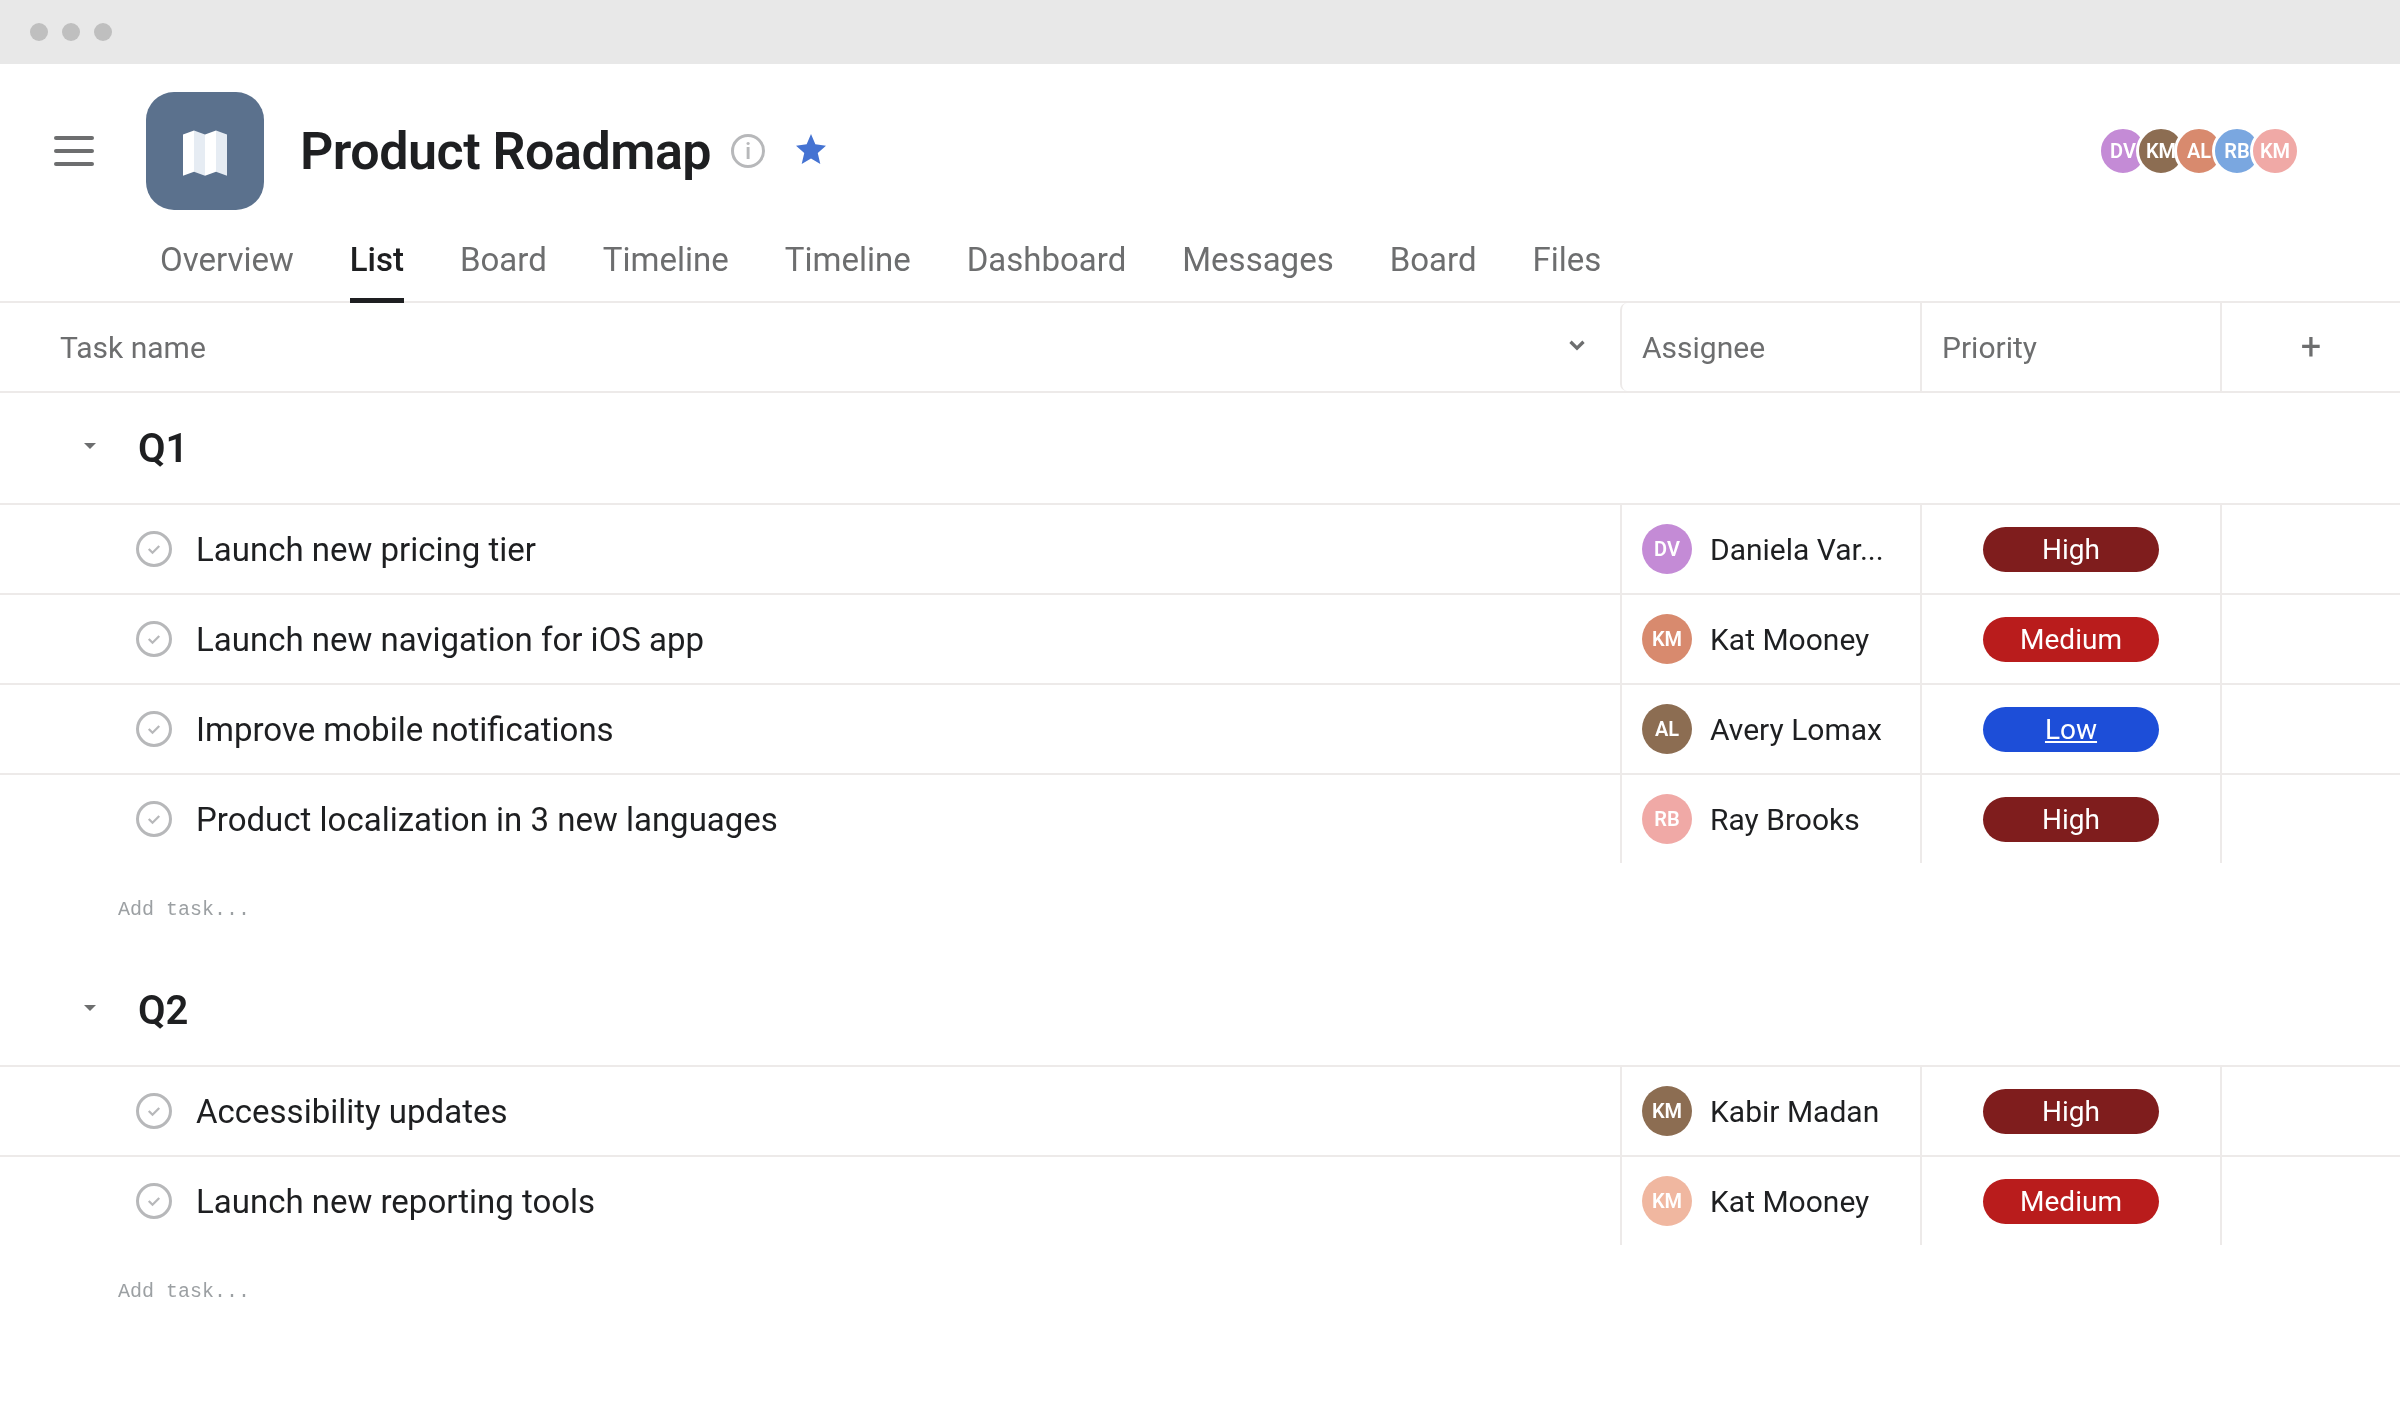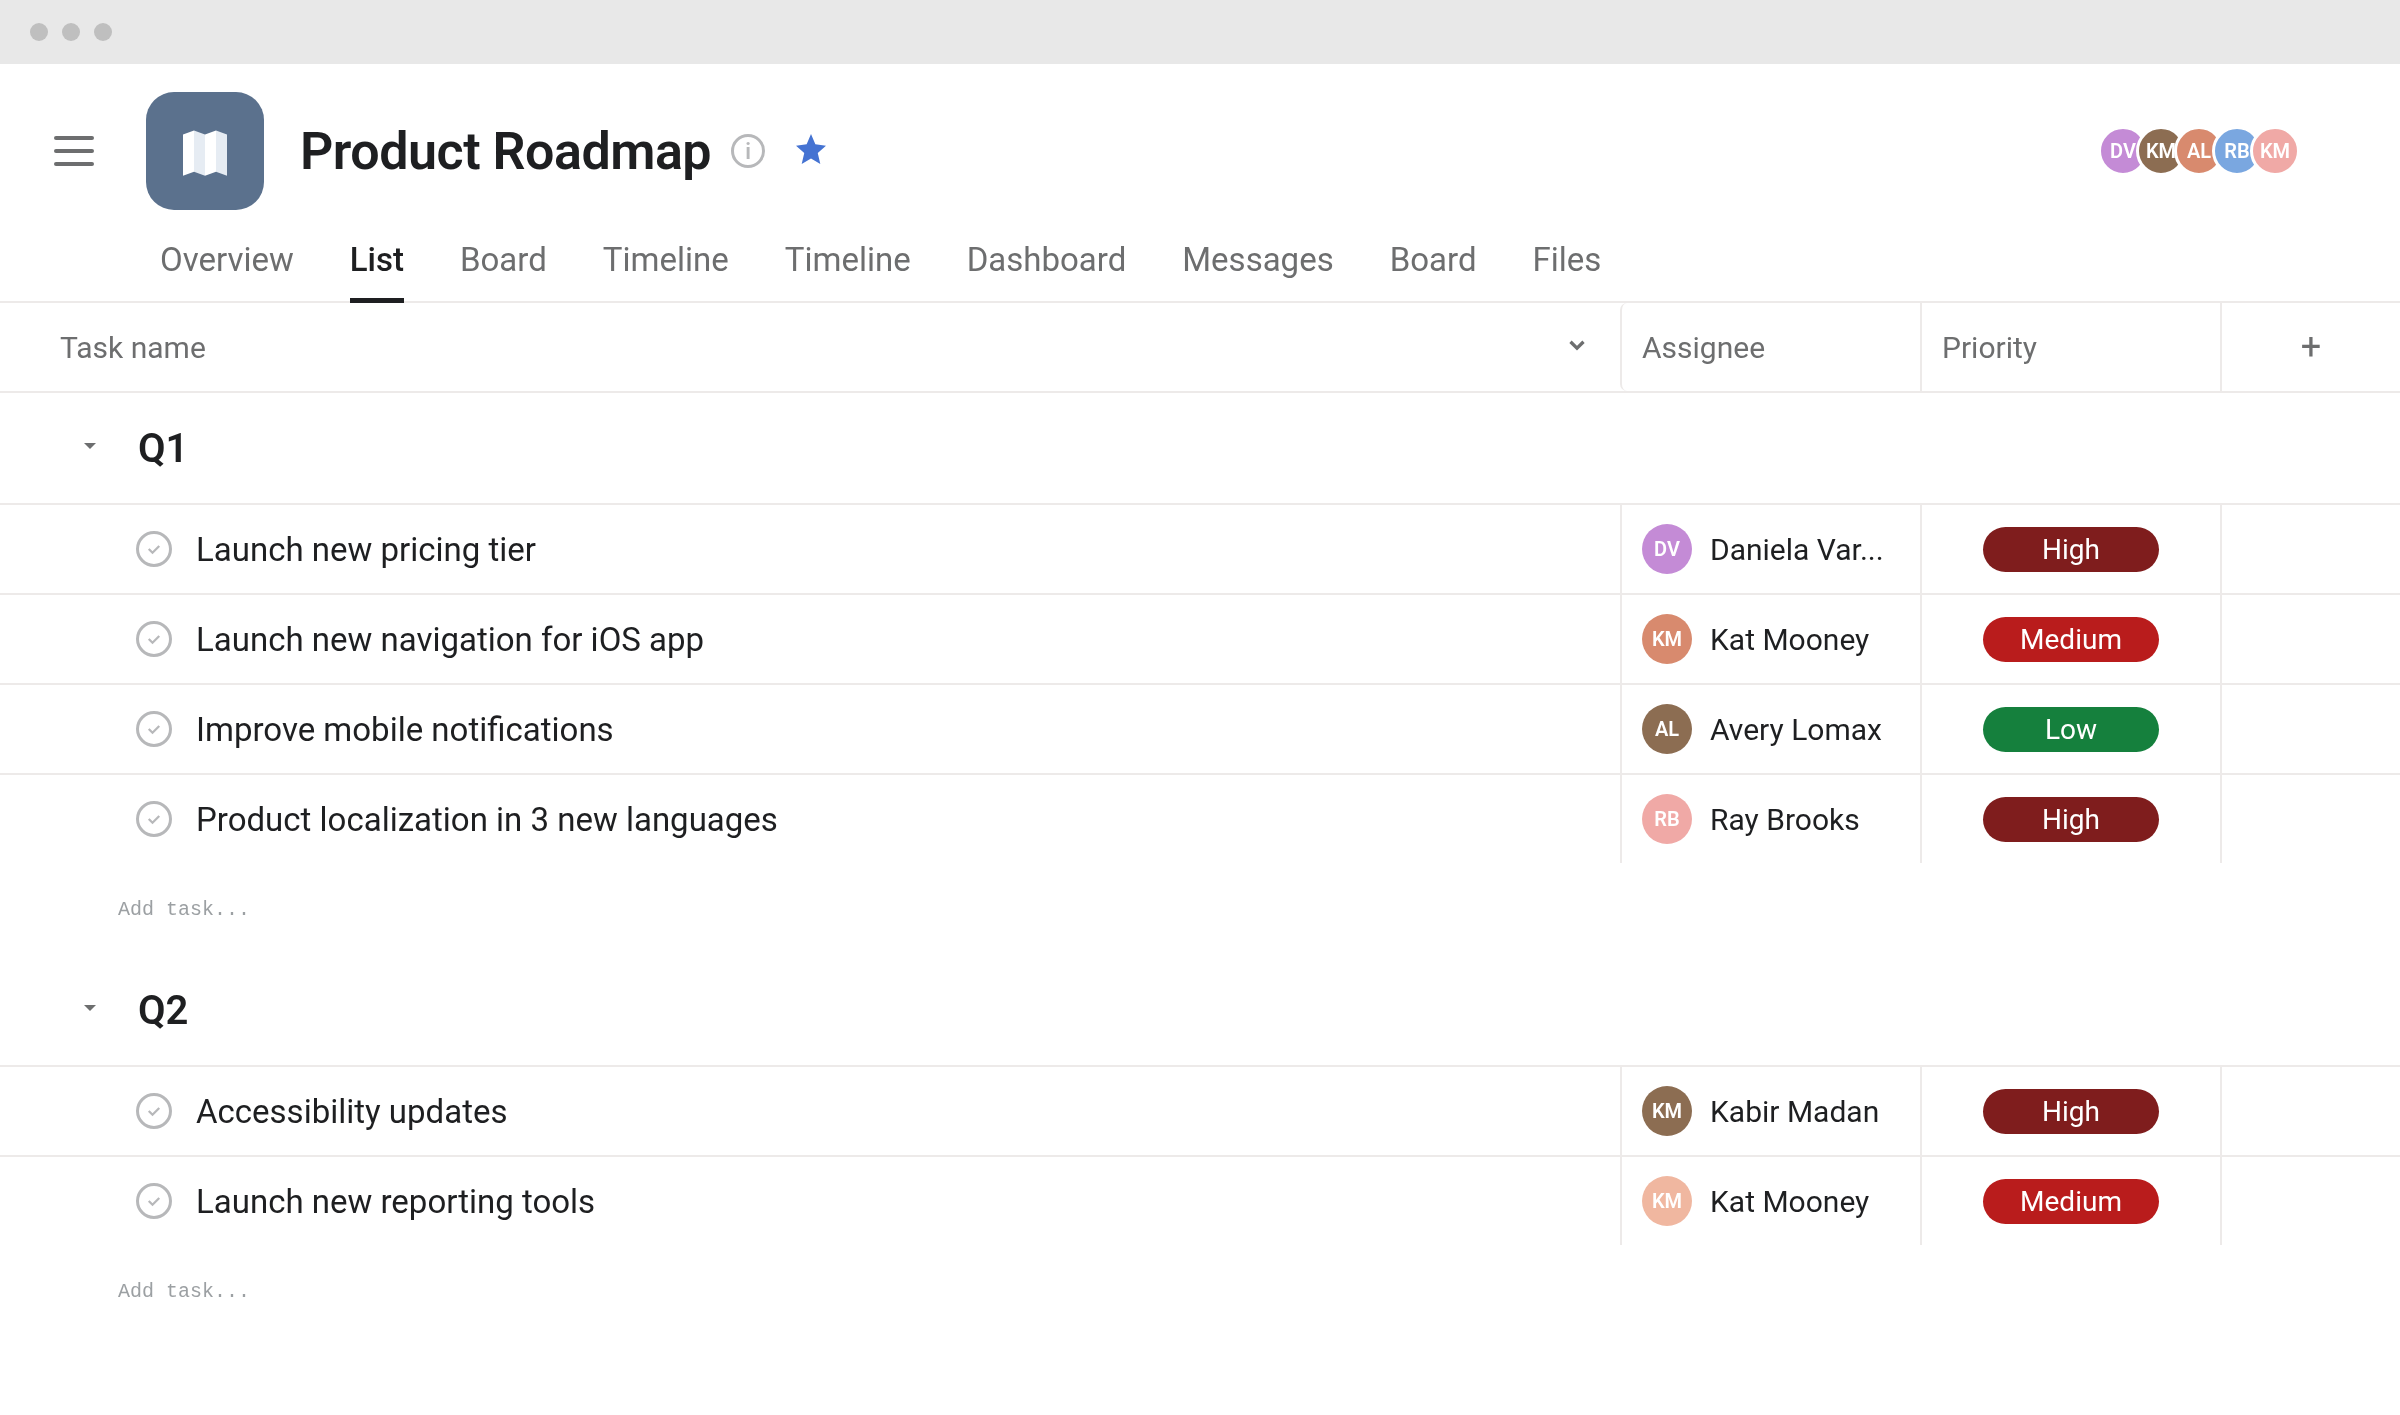--- a/index.html
+++ b/index.html
@@ -175,21 +175,21 @@
   .pill {
     padding: 6px 0;
     width: 176px;
     text-align:center;
     border-radius: 24px;
     font-size:28px;
     color:#fff;
   }
   .pill-high   { background:#7f1d1d; }
   .pill-medium { background:#b91c1c; }
-  .pill-low    { background:#15803d; }
+  .pill-low    { background:#1d4ed8;text-decoration:underline; }
 
   
   .add-task-row {
     height: 92px;
     display:flex; align-items:center;
     padding-left: 118px;
     font-size:20px; color:#9ca0a3;
     cursor:text;
     font-family:Liberation Mono, monospace;
   }

